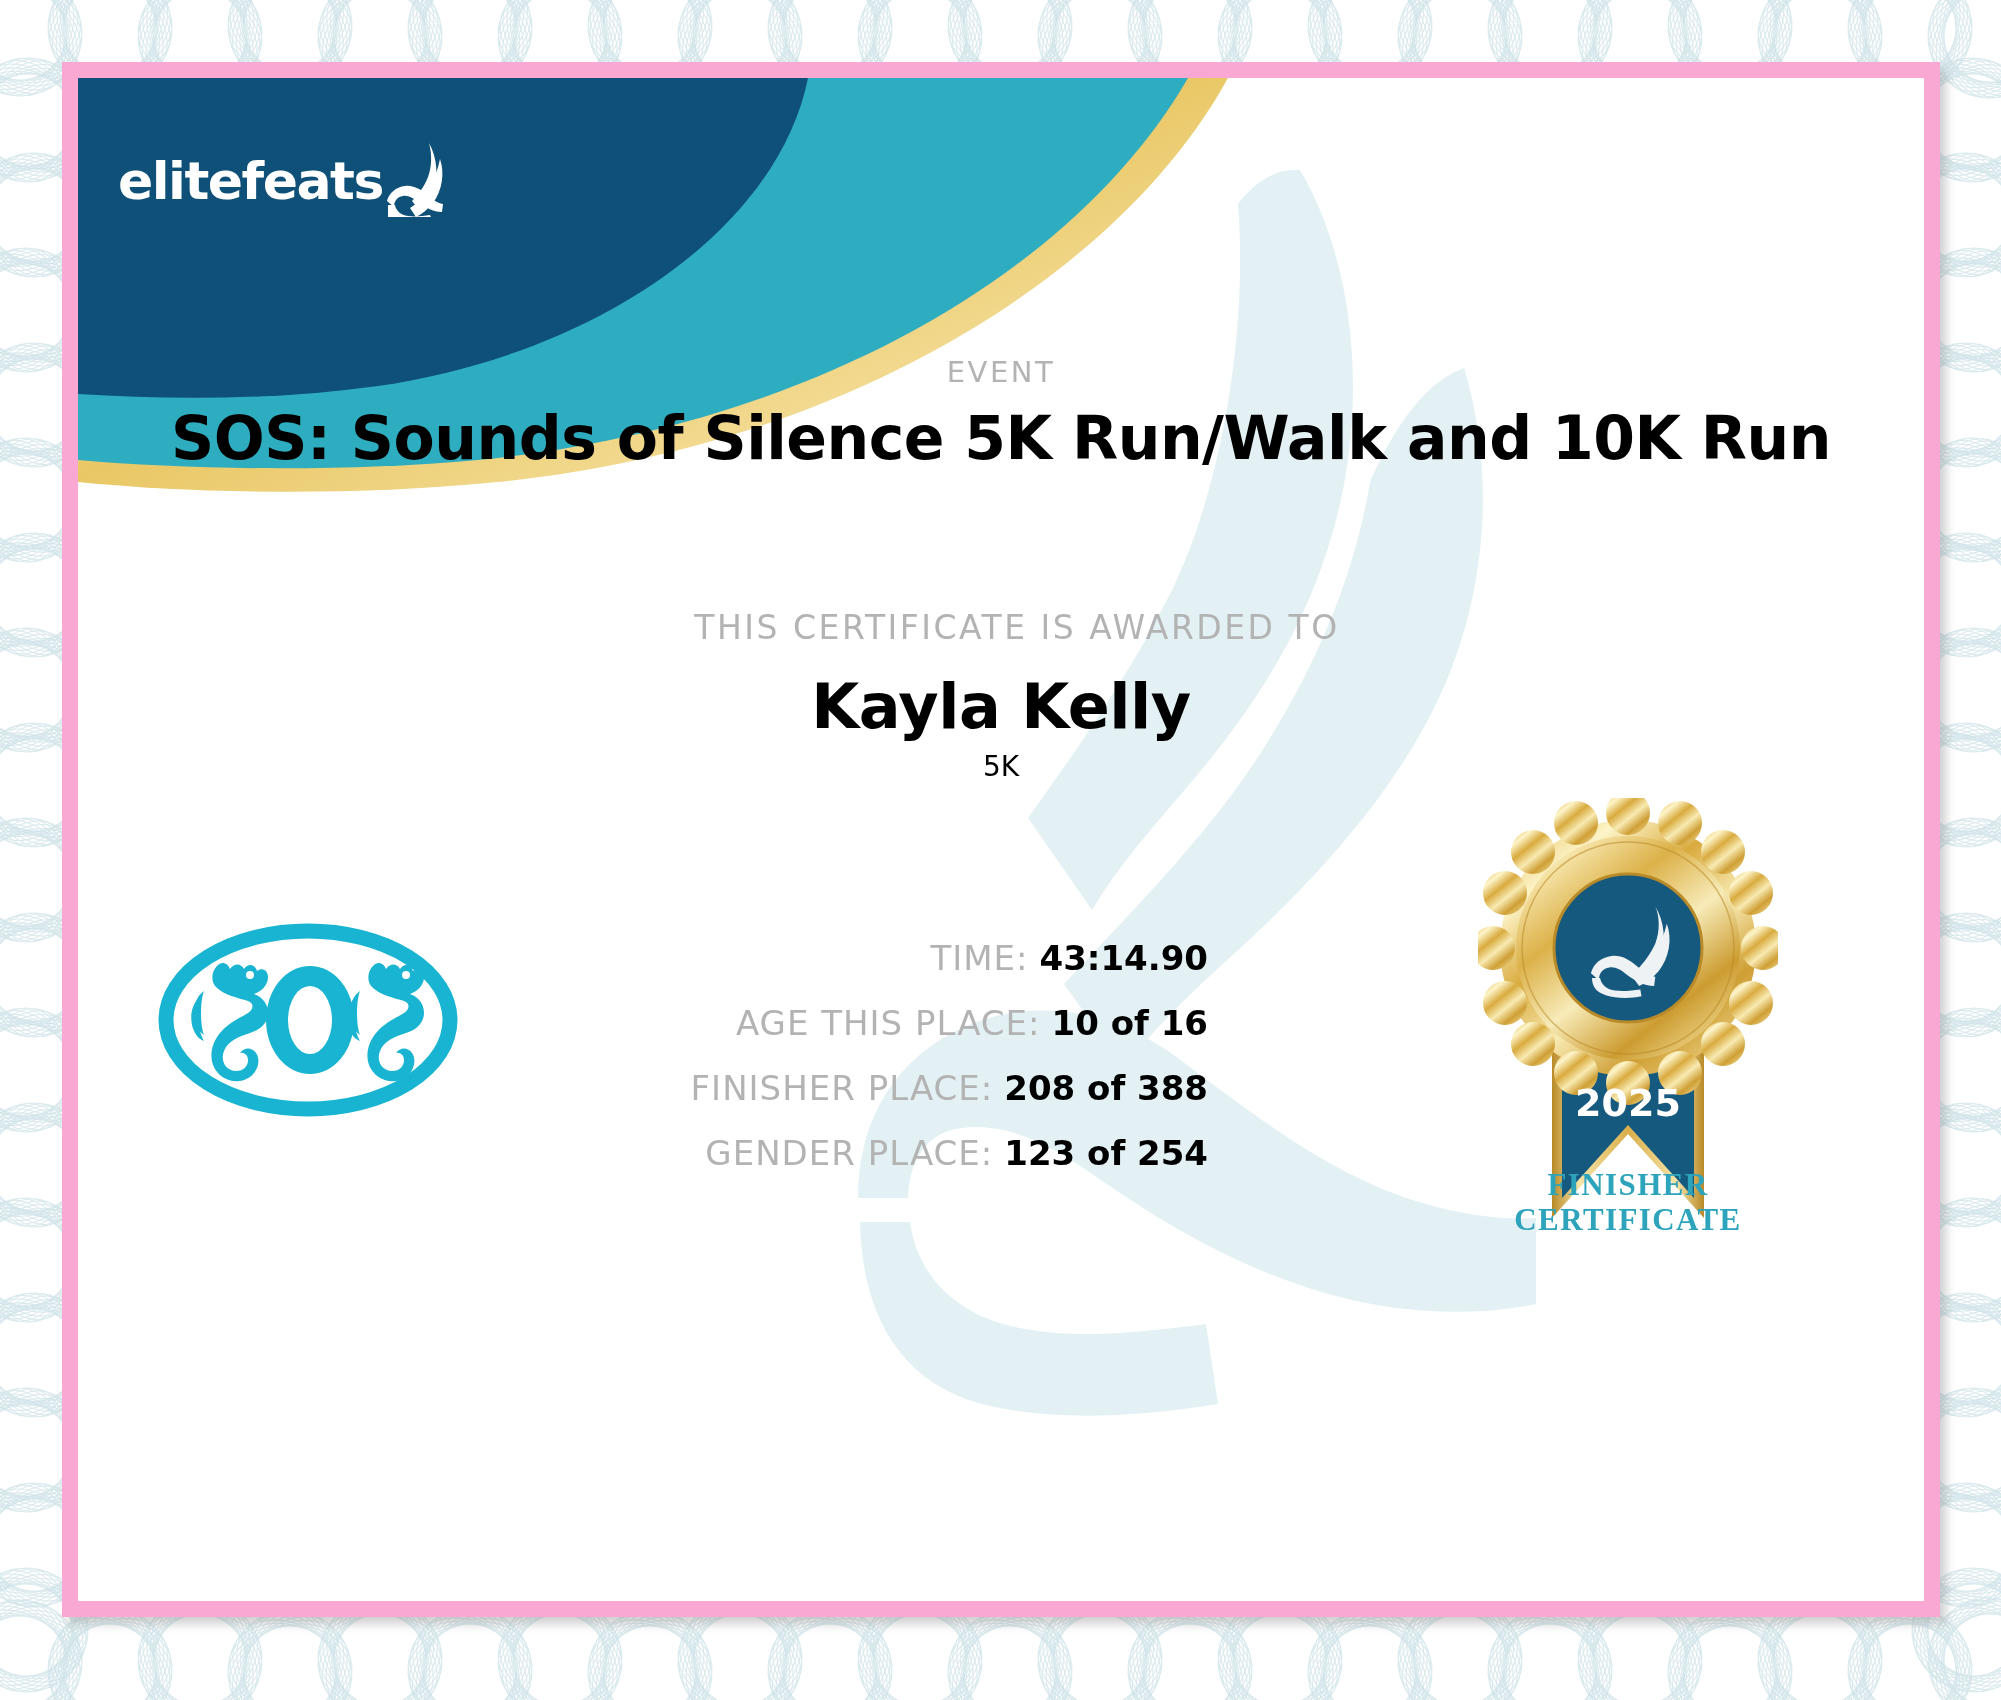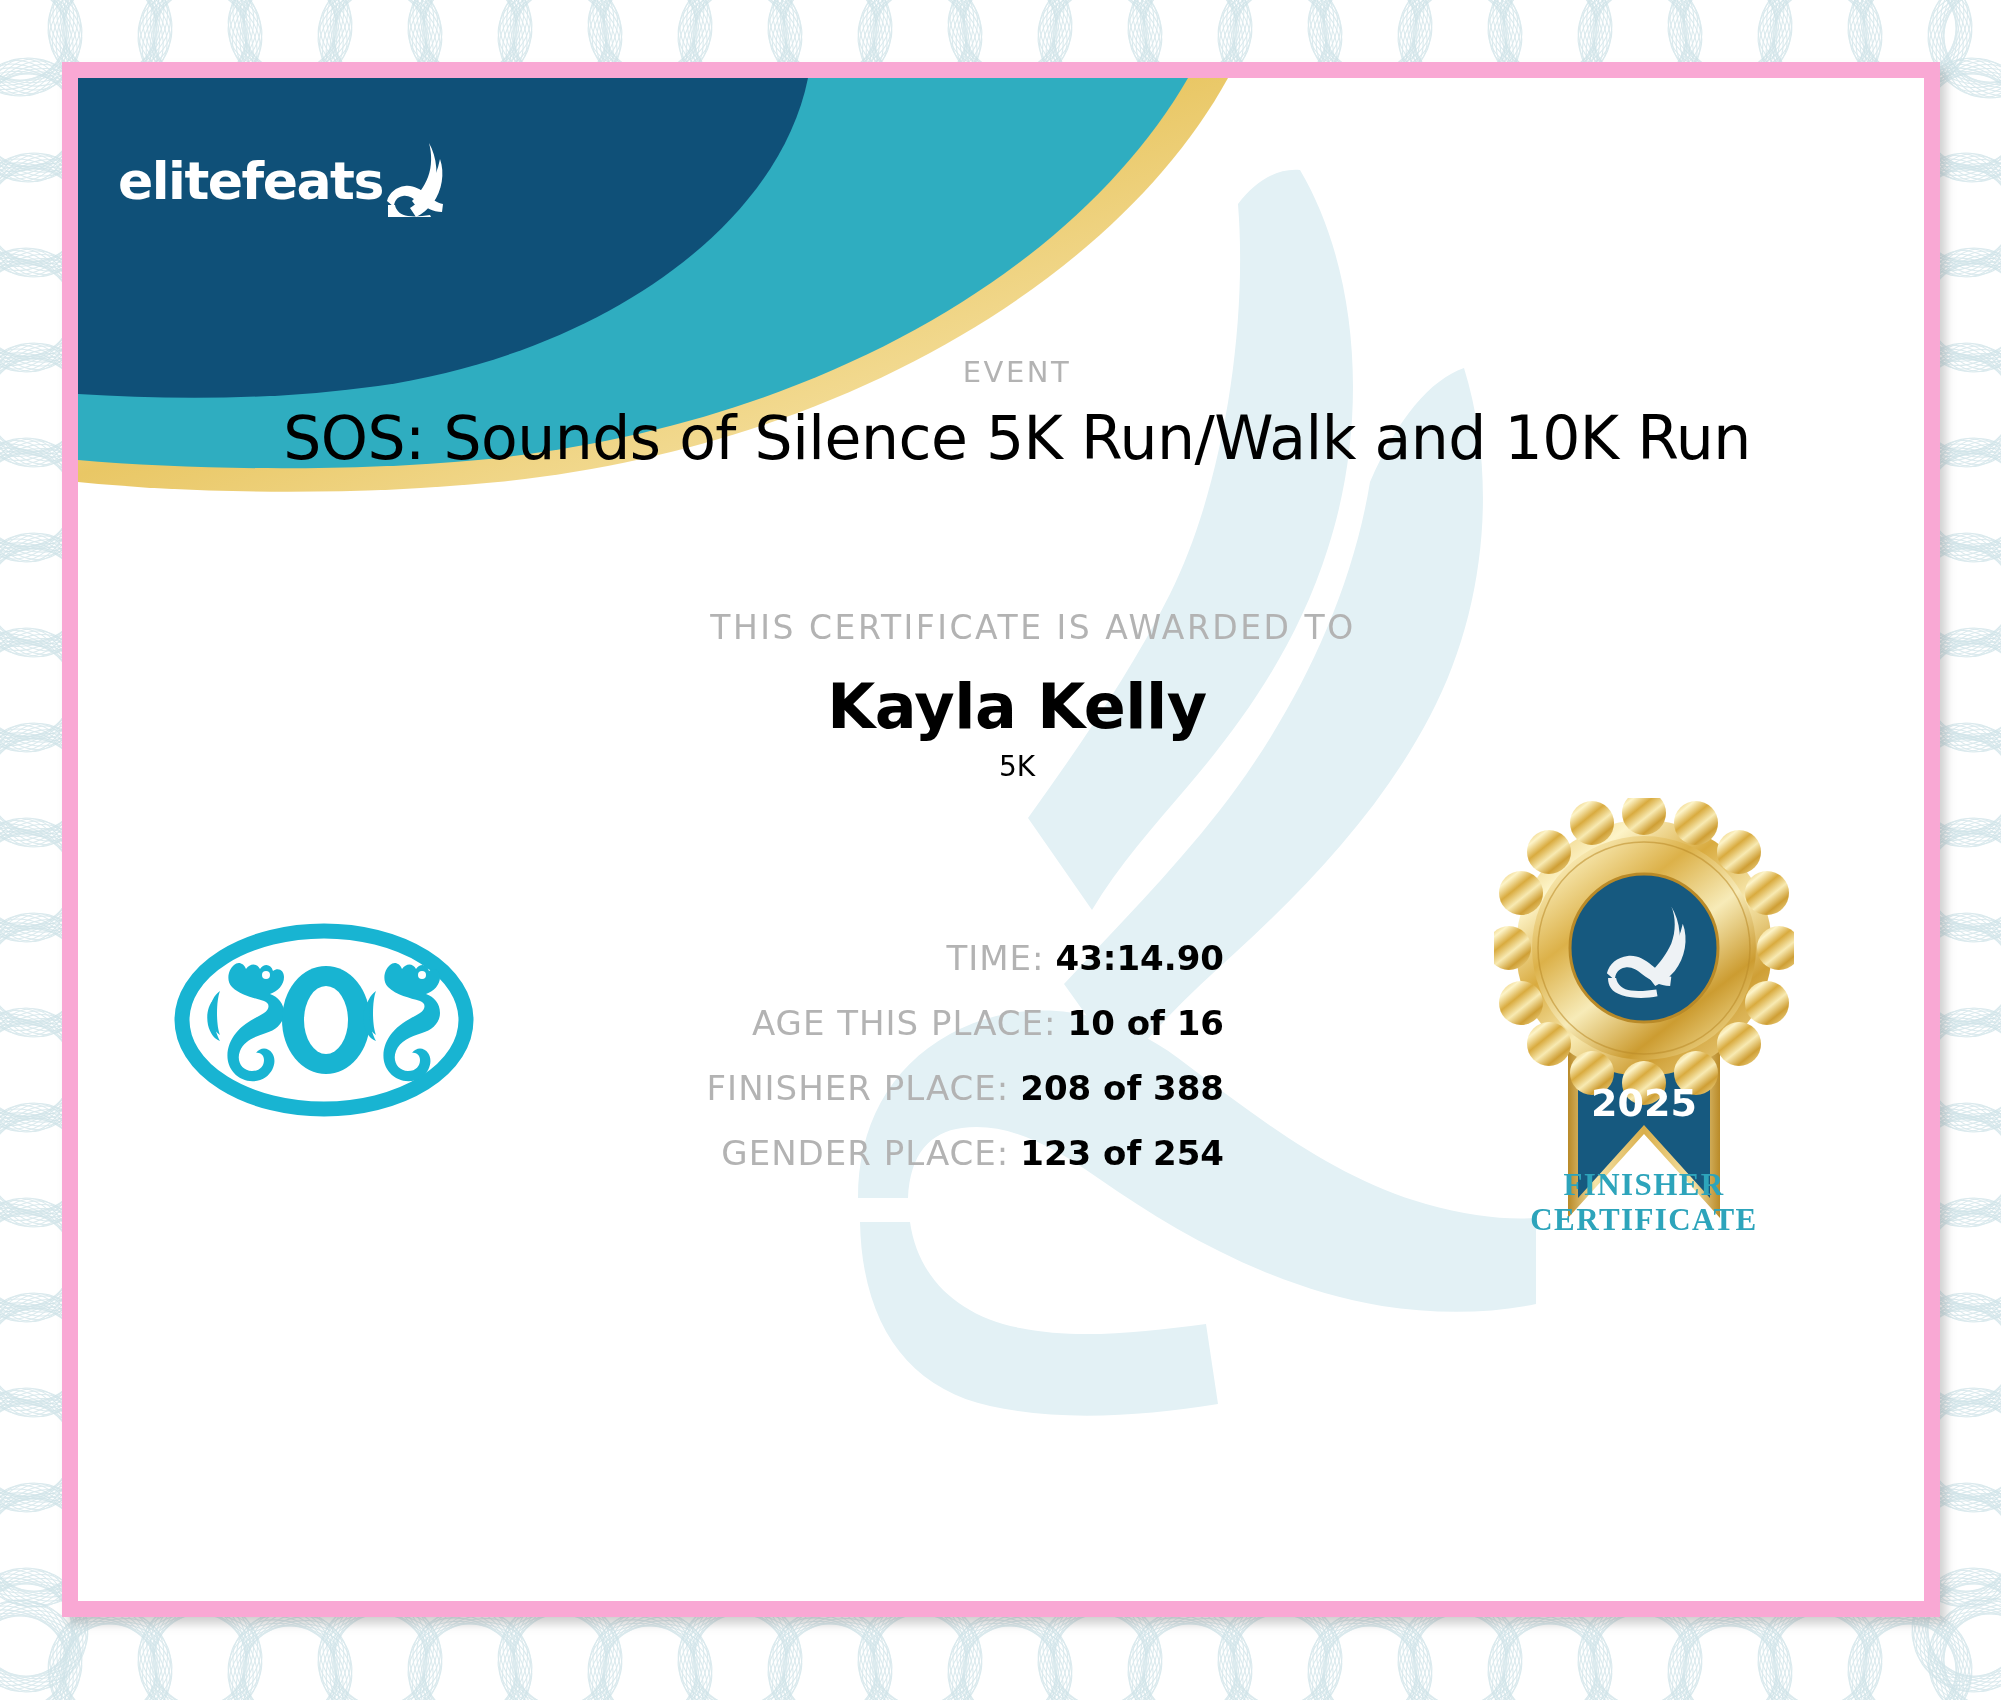--- a/index.html
+++ b/index.html
@@ -82,21 +82,21 @@
     line-height: 1;
   }
   #brand-wing-icon {
     margin-left: 2px;
     margin-bottom: 6px;
   }
 
   
   #content-column {
     position: absolute;
-    left: 16px;
+    left: 0;
     top: 0;
     width: 1846px;
     height: 1523px;
   }
 
   .kicker {
     color: #b3b3b3;
     font-family: "DejaVu Sans", sans-serif;
     font-weight: 400;
     letter-spacing: 2.5px;
@@ -109,21 +109,21 @@
     top: 277px;
     font-size: 29px;
   }
   #event-title {
     position: absolute;
     left: 0; right: 0;
     top: 325px;
     text-align: center;
     font-family: "DejaVu Sans", sans-serif;
     font-size: 60px;
-    font-weight: 400;
+    font-weight: 700;
     color: #000000;
     letter-spacing: -0.5px;
     white-space: nowrap;
   }
 
   #awarded-kicker {
     position: absolute;
     left: 0; right: 0;
     top: 530px;
     font-size: 33px;

